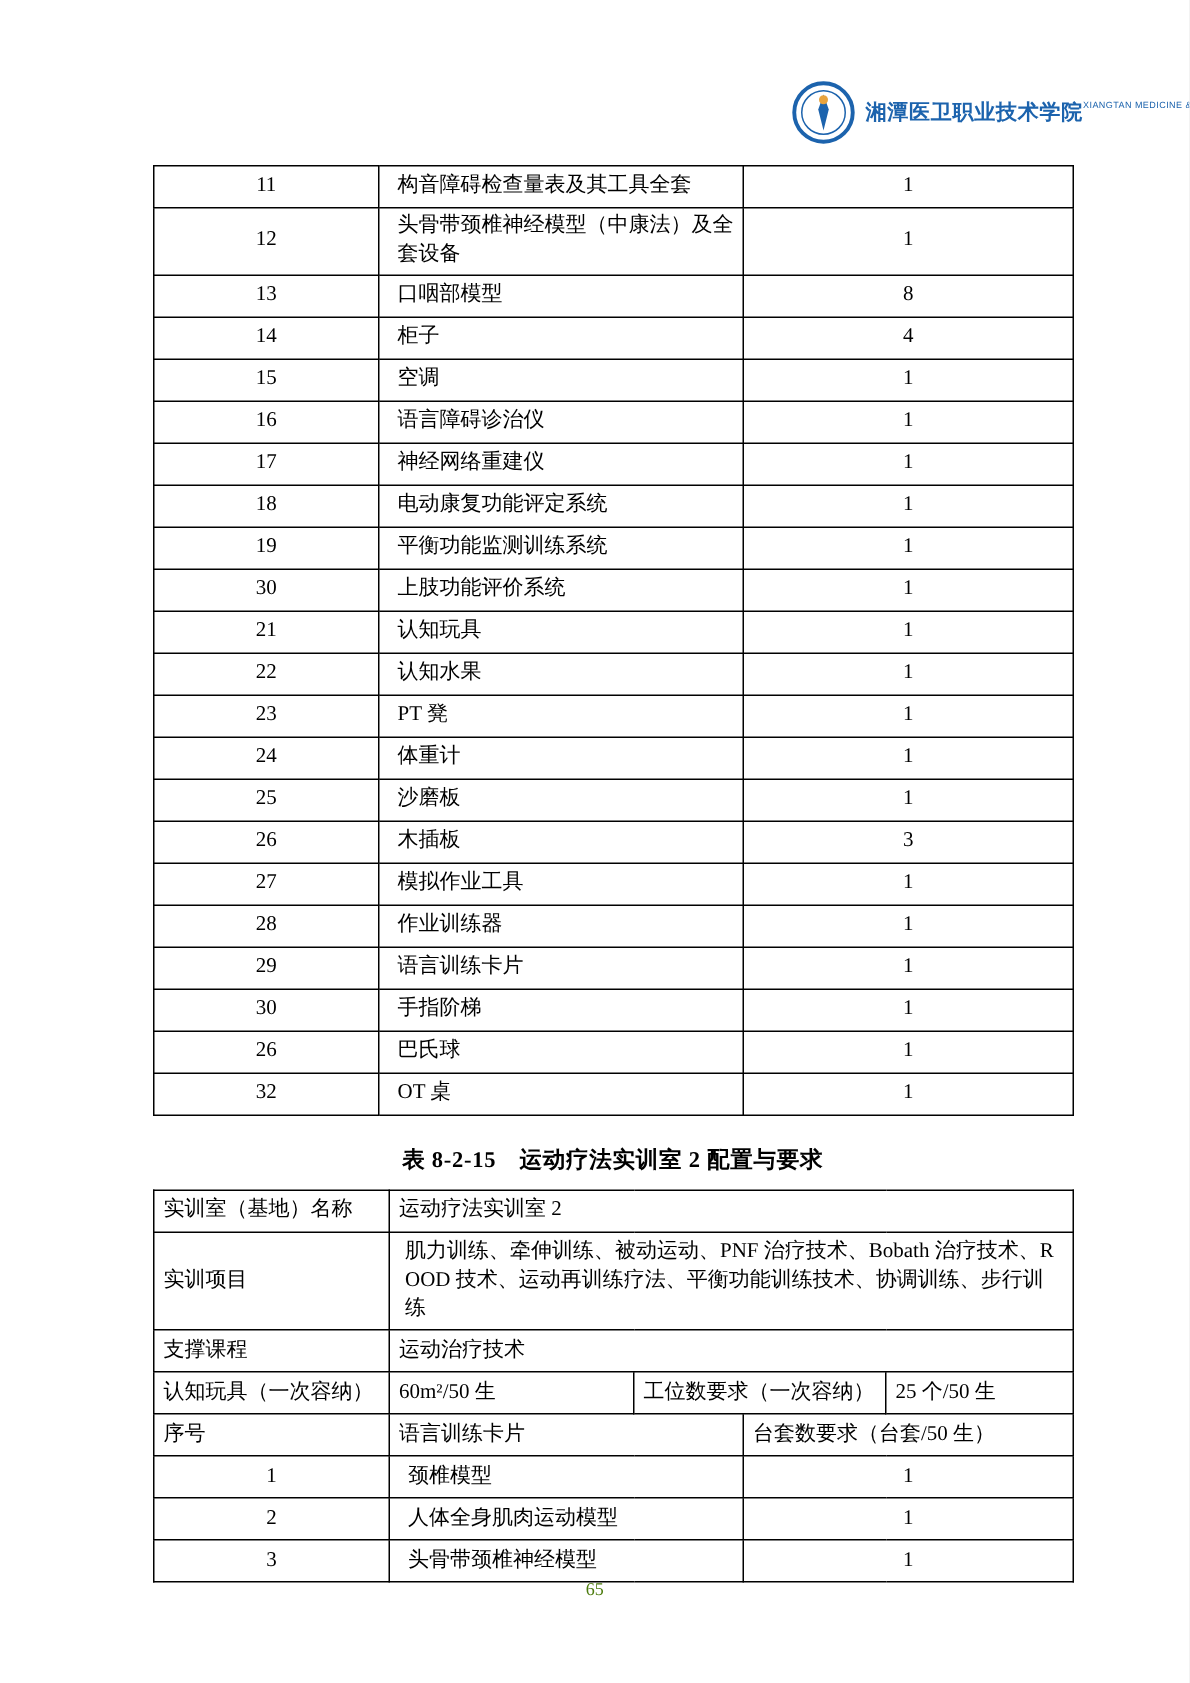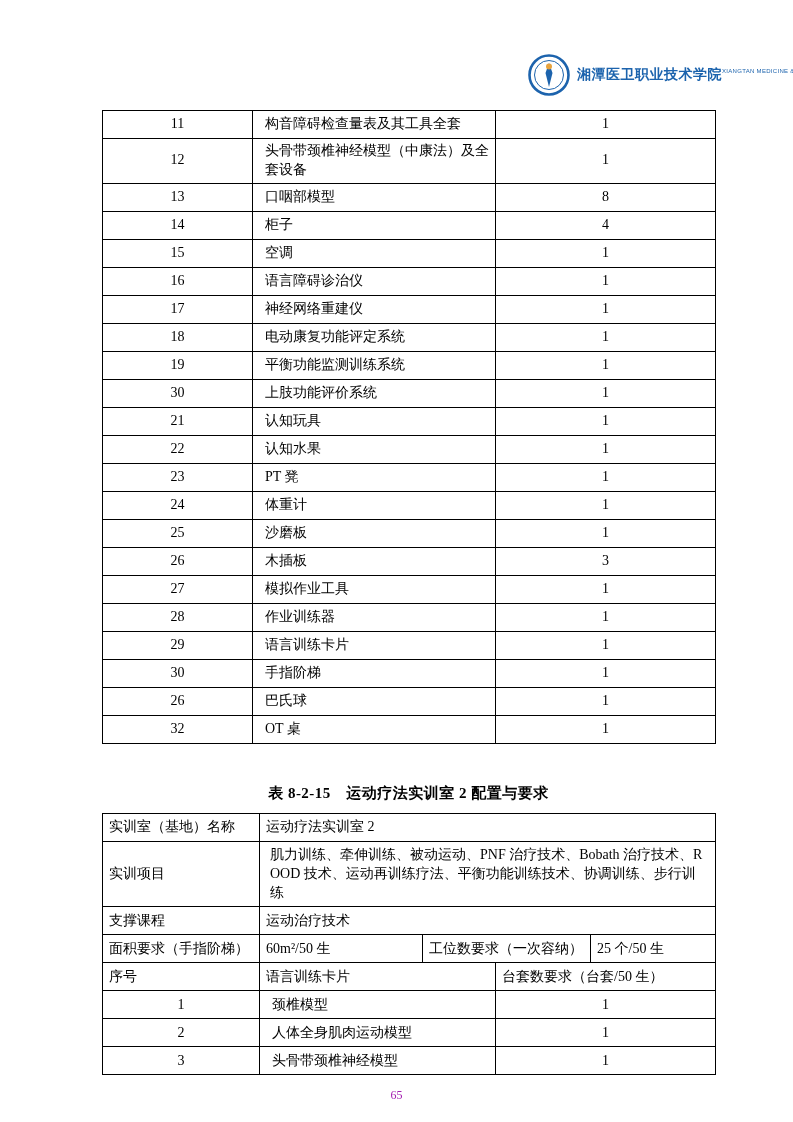--- a/index.html
+++ b/index.html
@@ -24,27 +24,27 @@
     overflow:hidden; word-break:break-all;
   }
   .c-no  { text-align:center; }
   .c-name{ text-align:left; padding-left:12px; }
   .c-qty { text-align:center; }
   .lbl   { text-align:left; }
   .ctr   { text-align:left; }
   .proj  { text-align:left; padding:4px 10px; height:42px; }
 
   .t2-title {
-    margin:40px 0 10px 0; text-align:center;
+    margin:20px 0 10px 0; text-align:center;
     font-size:15px; font-weight:bold; letter-spacing:0.5px;
   }
 
   .page-number {
-    position:absolute; top:1088px; left:0; width:793px;
-    text-align:center; font-size:12px; color:#a21caf;
+    position:absolute; top:1052px; left:0; width:793px;
+    text-align:center; font-size:12px; color:#4d7c0f;
   }
 </style>
 </head>
 <body>
 
 <div class="page">
 
   <div class="logo">
     <svg width="42" height="42" viewBox="0 0 42 42">
       <circle cx="21" cy="21" r="19.5" fill="#ffffff" stroke="#1c63ad" stroke-width="2.6"></circle>
@@ -197,21 +197,21 @@
         </tr>
         <tr>
           <td class="lbl">实训项目</td>
           <td class="proj" colspan="4">肌力训练、牵伸训练、被动运动、PNF 治疗技术、Bobath 治疗技术、ROOD 技术、运动再训练疗法、平衡功能训练技术、协调训练、步行训练</td>
         </tr>
         <tr>
           <td class="lbl">支撑课程</td>
           <td class="ctr" colspan="4">运动治疗技术</td>
         </tr>
         <tr>
-          <td class="lbl">面积要求（手指阶梯）</td>
+          <td class="lbl">认知玩具（一次容纳）</td>
           <td class="ctr">60m²/50 生</td>
           <td class="ctr" colspan="2">工位数要求（一次容纳）</td>
           <td class="ctr">25 个/50 生</td>
         </tr>
         <tr>
           <td class="ctr">序号</td>
           <td class="ctr" colspan="2">语言训练卡片</td>
           <td class="ctr" colspan="2">台套数要求（台套/50 生）</td>
         </tr>
       </tbody>

